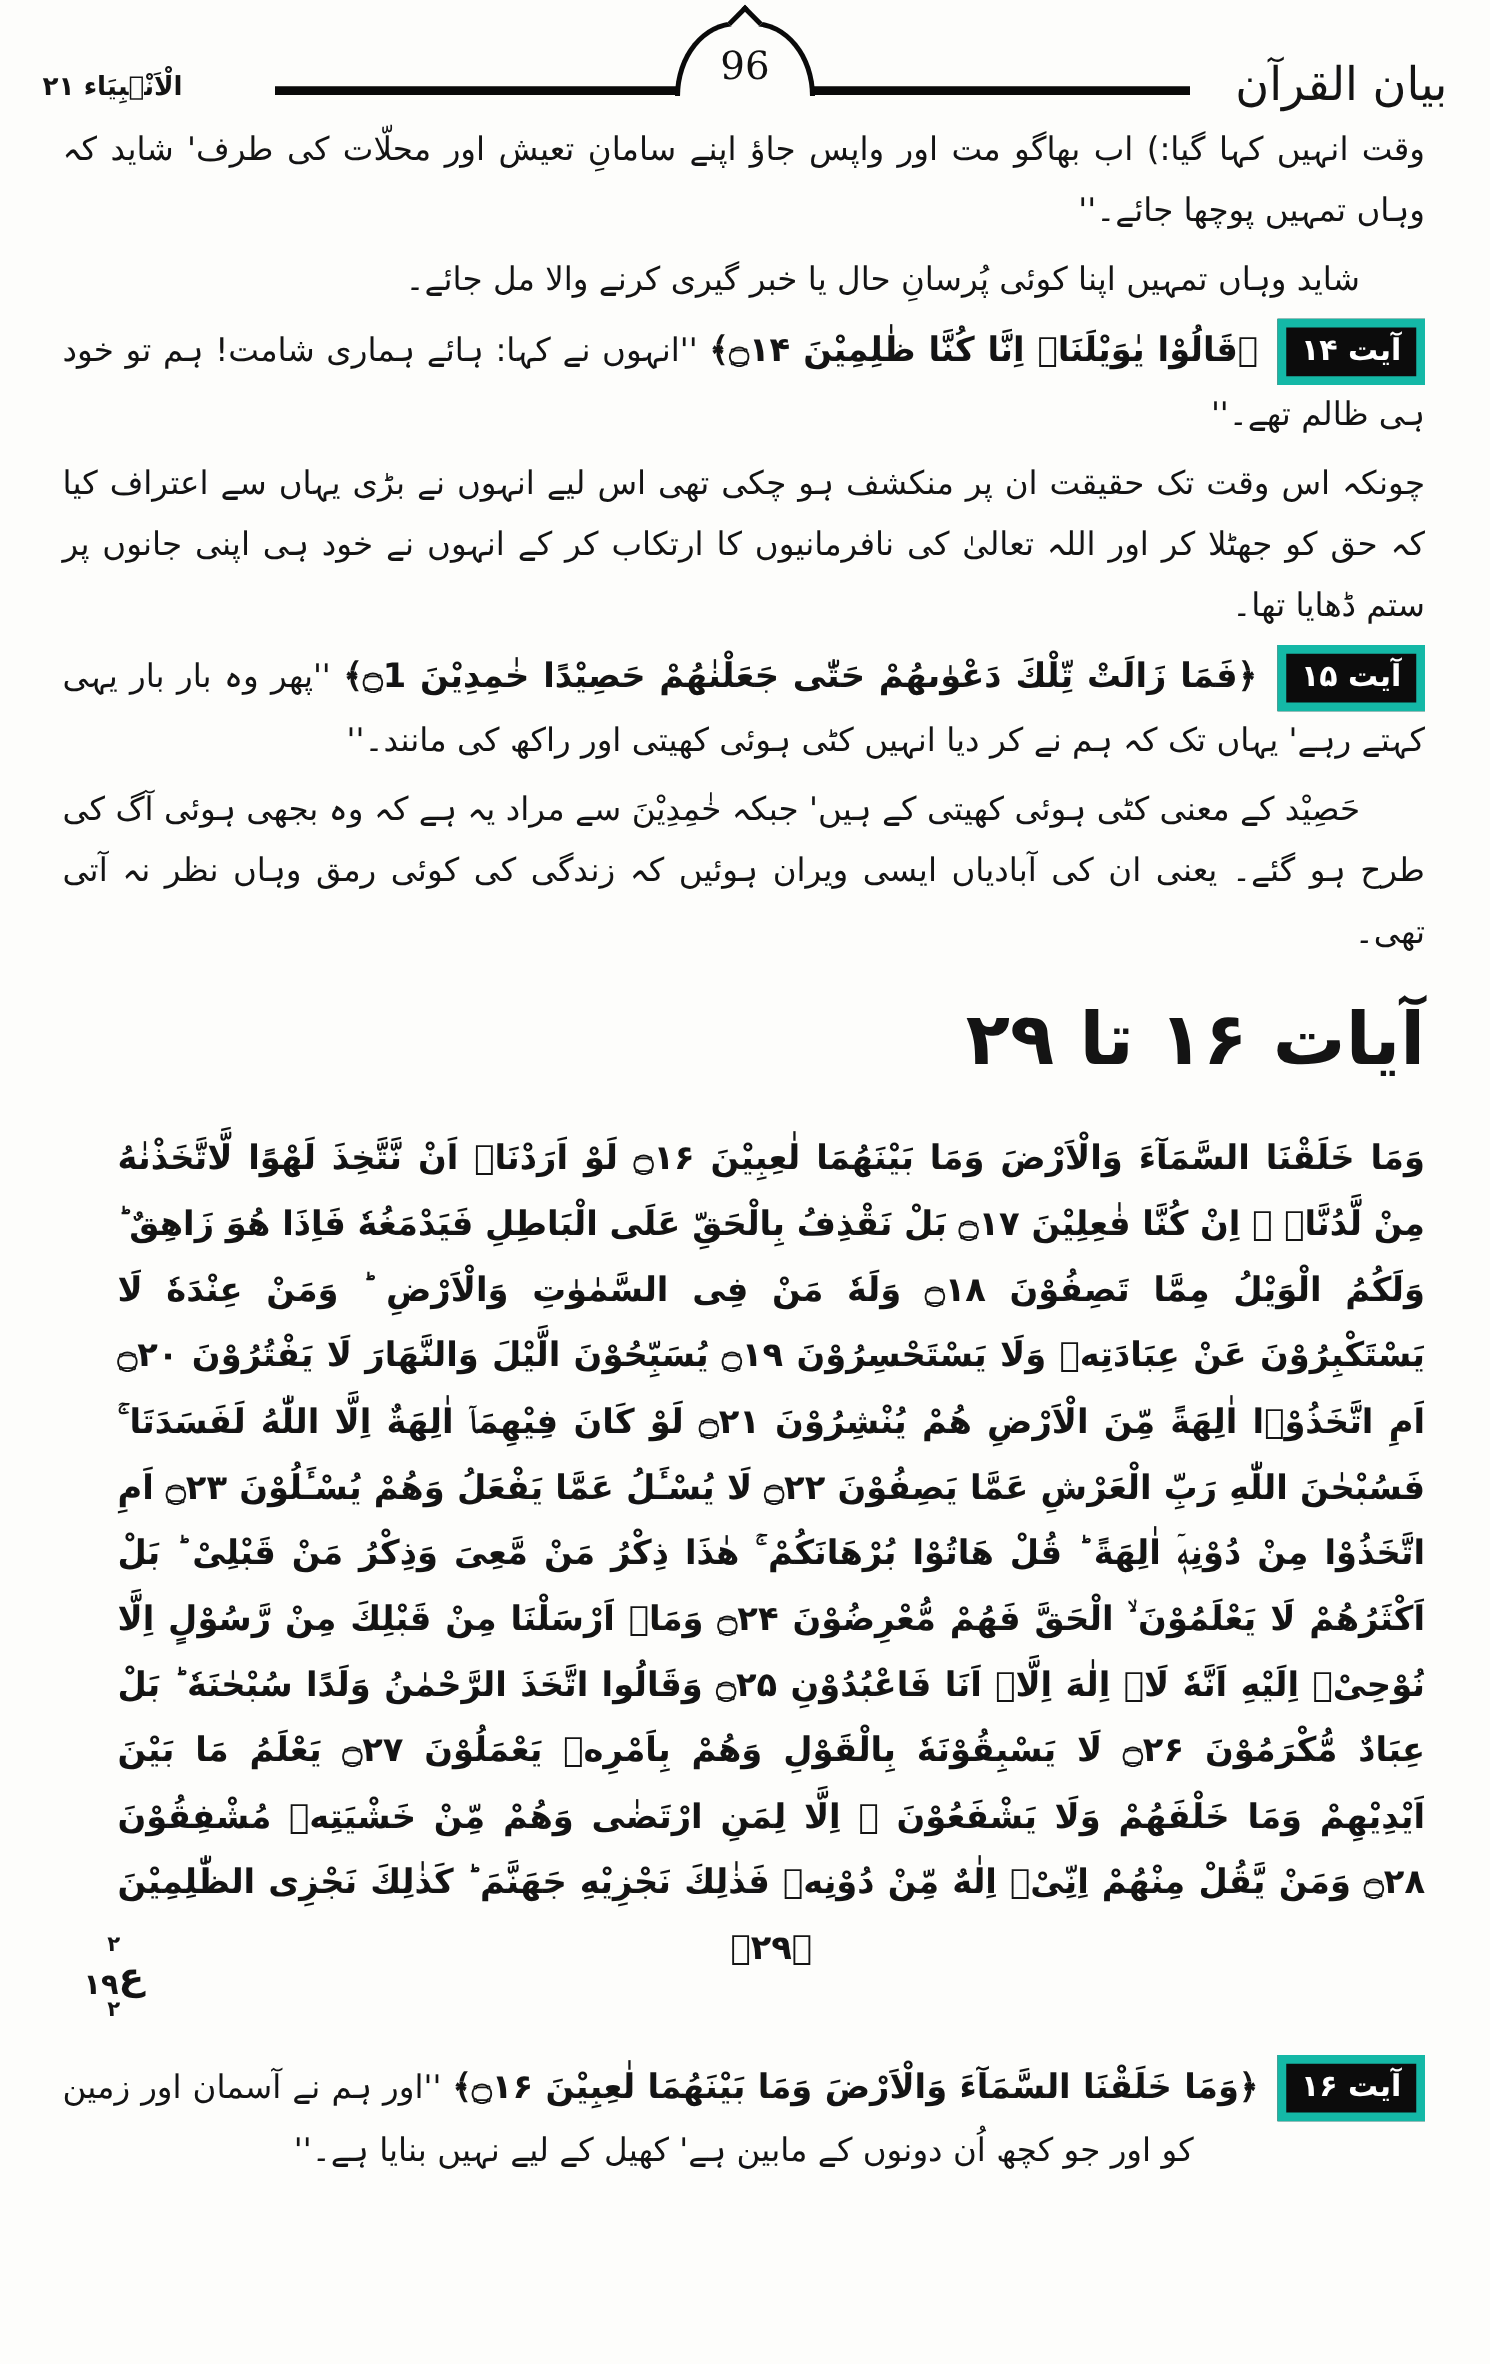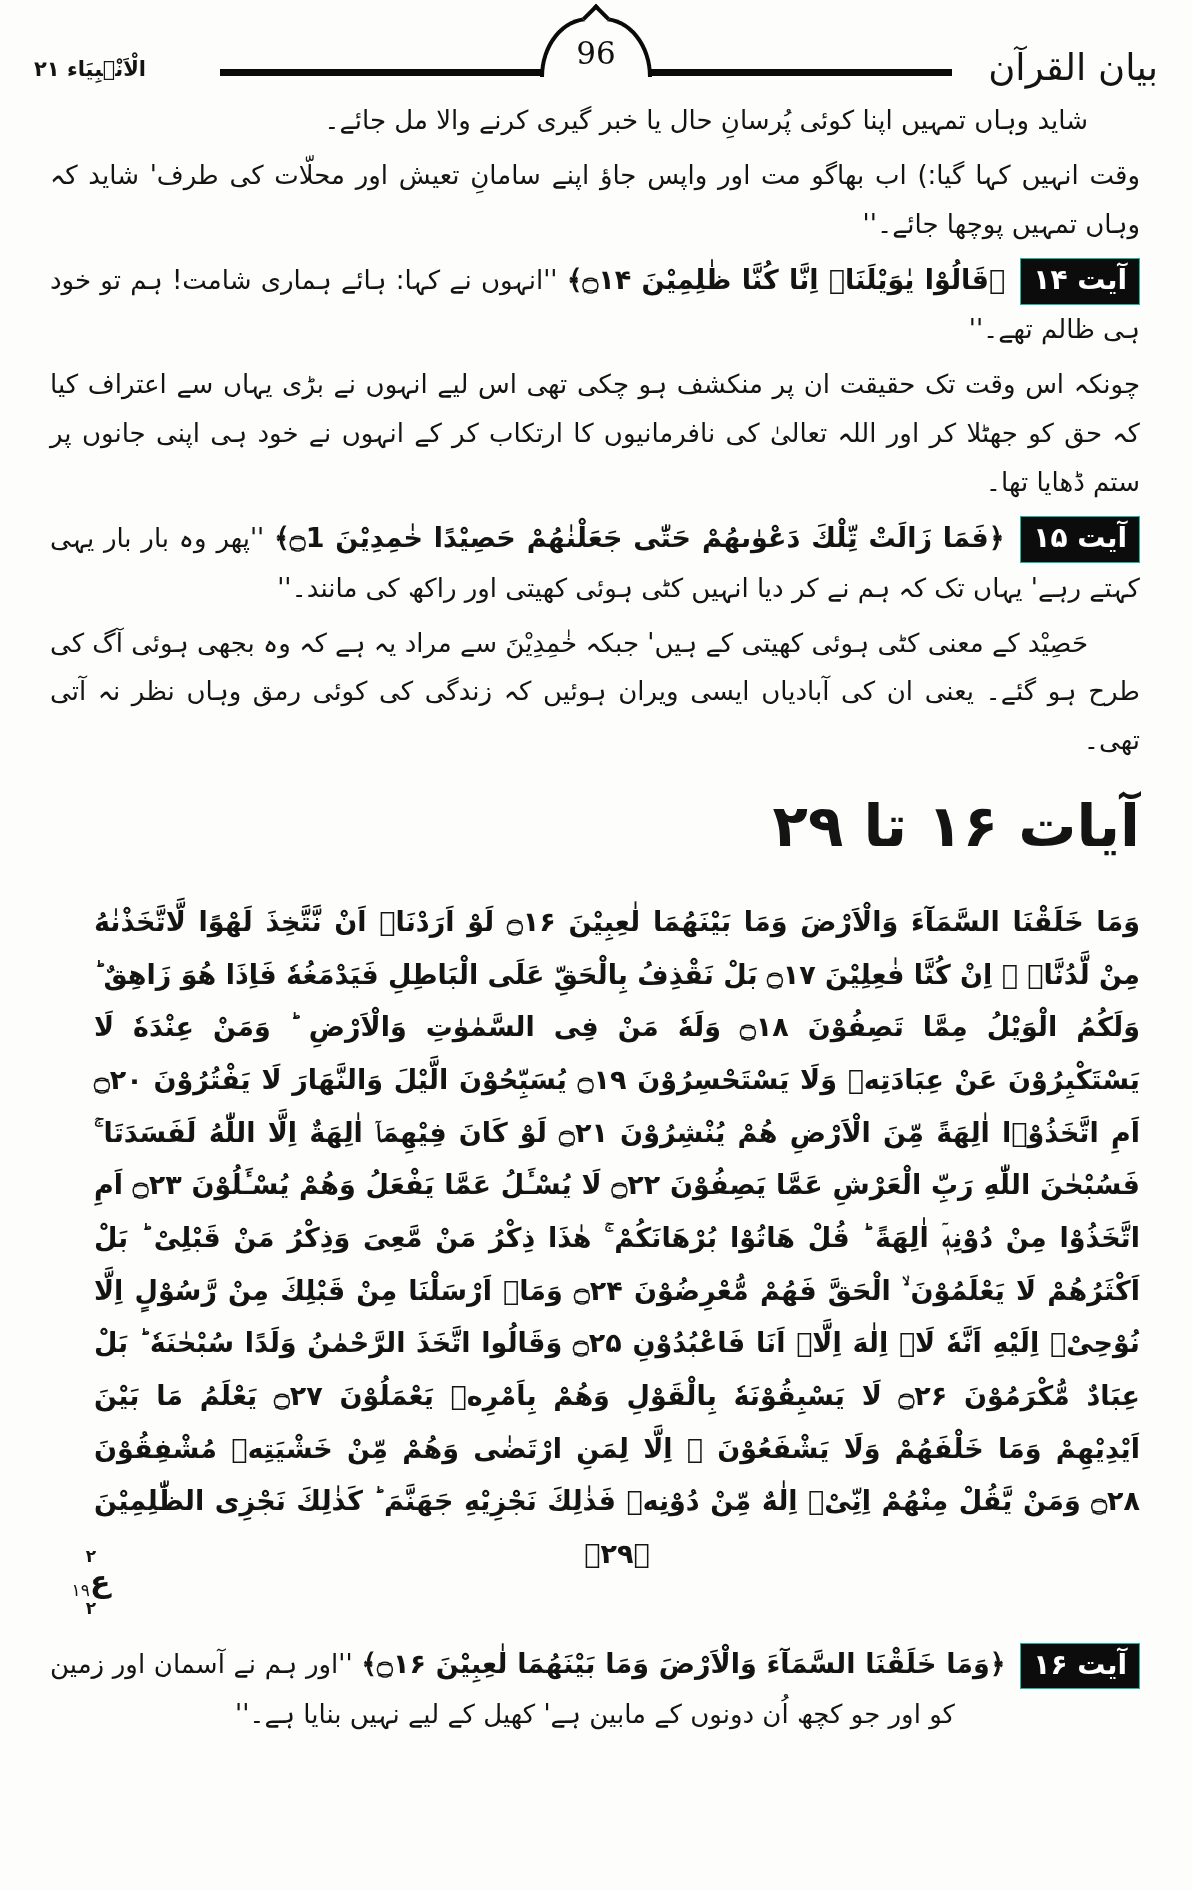--- a/index.html
+++ b/index.html
@@ -45,23 +45,23 @@
   .urdu-para {
     font-size:26px; line-height:1.88;
     text-align:justify; text-align-last:auto;
     margin:0 0 6px 0;
   }
   .indent { text-indent:52px; }
 
   .verse-row { font-size:26px; line-height:1.88; text-align:justify; margin:0 0 6px 0; }
   .ayat-badge {
     display:inline-block; background:#0c0c0c; color:#fff;
-    font-weight:bold; font-size:28px; line-height:1.35;
+    font-weight:bold; font-size:24px; line-height:1.35;
     padding:2px 12px 5px; margin-left:6px; vertical-align:middle;
-    border:1px solid #14b8a6;
+    border:7px solid #14b8a6;
   }
   .inline-arabic { font-weight:bold; font-size:27px; }
   .inline-trans  { font-size:26px; }
 
   .section-heading {
     font-size:58px; font-weight:bold; 
     margin:18px 0 26px 0; line-height:1.5;
   }
 
   .quran-block {
@@ -69,21 +69,21 @@
     text-align:justify; text-align-last:center;
     padding-left:44px; margin:0;
   }
 
   .ruku-marker {
     position:absolute; left:64px; top:1548px; width:54px;
     text-align:center; line-height:1.05; z-index:3;
   }
   .ruku-marker .rk-top, .ruku-marker .rk-bottom { font-size:17px; font-weight:bold; }
   .ruku-marker .rk-mid { font-size:30px; font-weight:bold; }
-  .ruku-marker .rk-num { font-size:17px; font-weight:normal; vertical-align:sub; }
+  .ruku-marker .rk-num { font-size:23px; font-weight:bold; vertical-align:sub; }
 
   .verse16-section {
     font-size:26px; line-height:1.9; text-align:justify; text-align-last:center;
     margin-top:58px;
   }
 </style>
 </head>
 <body>
 
 <div class="page">
@@ -92,23 +92,23 @@
     <div class="hdr-book-title">بیان القرآن</div>
     <div class="hdr-rule"></div>
     <div class="dome">
       <span class="page-num">96</span>
     </div>
     <div class="hdr-surah-title">الْاَنْۢبِيَاء ۲۱</div>
   </div>
 
   <div class="content">
 
+    <p class="urdu-para">وقت انہیں کہا گیا:) اب بھاگو مت اور واپس جاؤ اپنے سامانِ تعیش اور محلّات کی طرف' شاید کہ وہاں تمہیں پوچھا جائے۔''</p>
+
     <p class="urdu-para indent">شاید وہاں تمہیں اپنا کوئی پُرسانِ حال یا خبر گیری کرنے والا مل جائے۔</p>
-
-    <p class="urdu-para">وقت انہیں کہا گیا:) اب بھاگو مت اور واپس جاؤ اپنے سامانِ تعیش اور محلّات کی طرف' شاید کہ وہاں تمہیں پوچھا جائے۔''</p>
 
     <p class="verse-row">
       <span class="ayat-badge">آیت ۱۴</span>
       <span class="inline-arabic">﴿قَالُوْا یٰوَیْلَنَاۤ اِنَّا كُنَّا ظٰلِمِیْنَ ۝۱۴﴾</span>
       <span class="inline-trans">''انہوں نے کہا: ہائے ہماری شامت! ہم تو خود ہی ظالم تھے۔''</span>
     </p>
 
     <p class="urdu-para">چونکہ اس وقت تک حقیقت ان پر منکشف ہو چکی تھی اس لیے انہوں نے بڑی یہاں سے اعتراف کیا کہ حق کو جھٹلا کر اور اللہ تعالیٰ کی نافرمانیوں کا ارتکاب کر کے انہوں نے خود ہی اپنی جانوں پر ستم ڈھایا تھا۔</p>
 
     <p class="verse-row">

